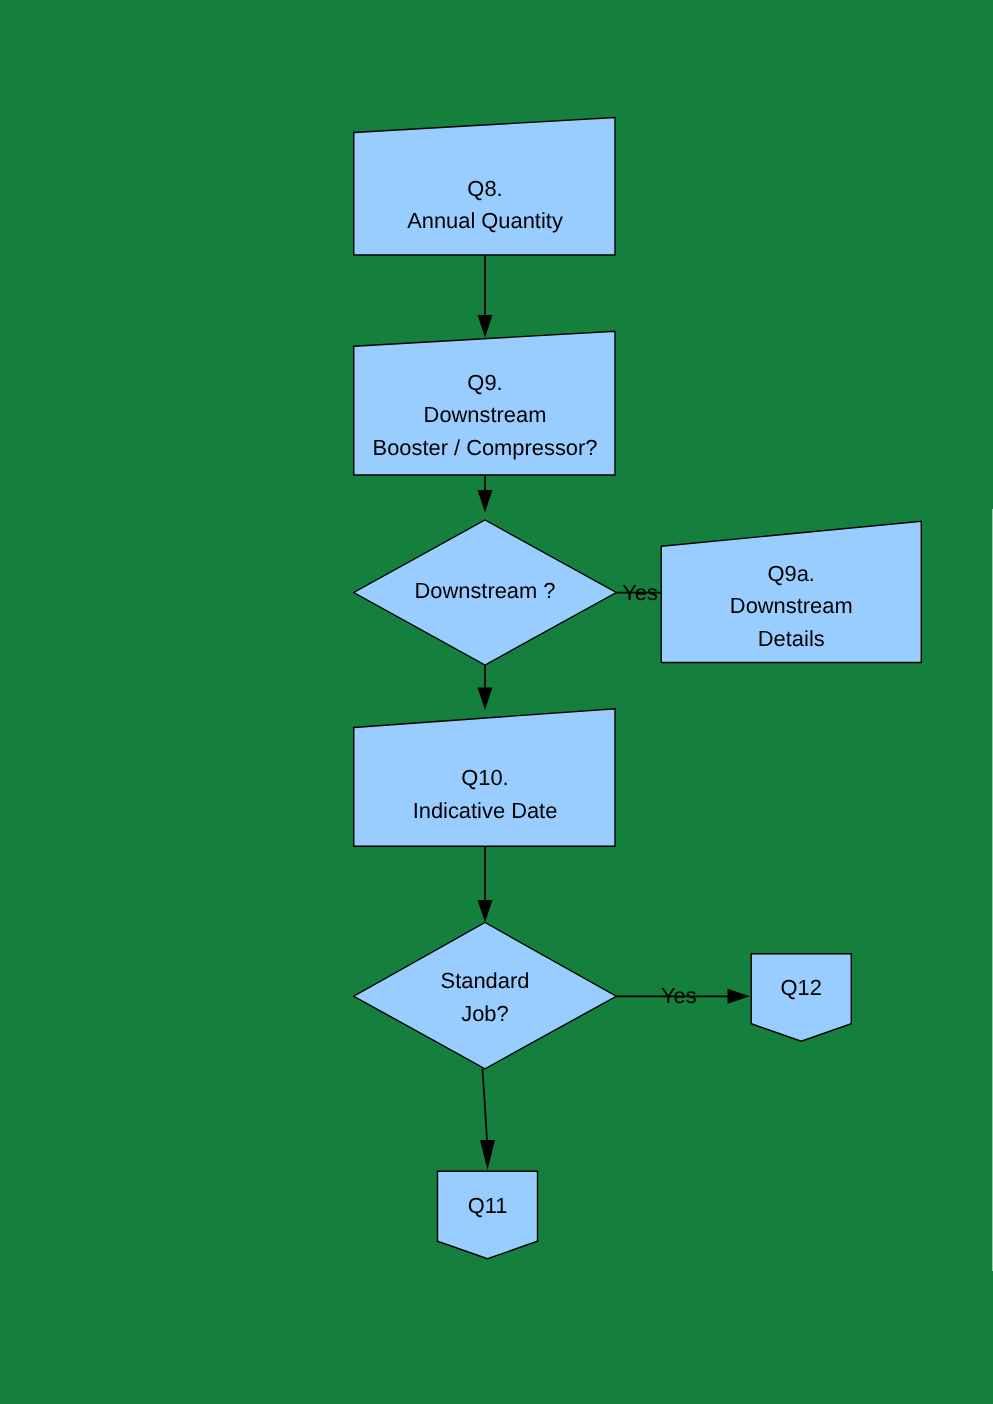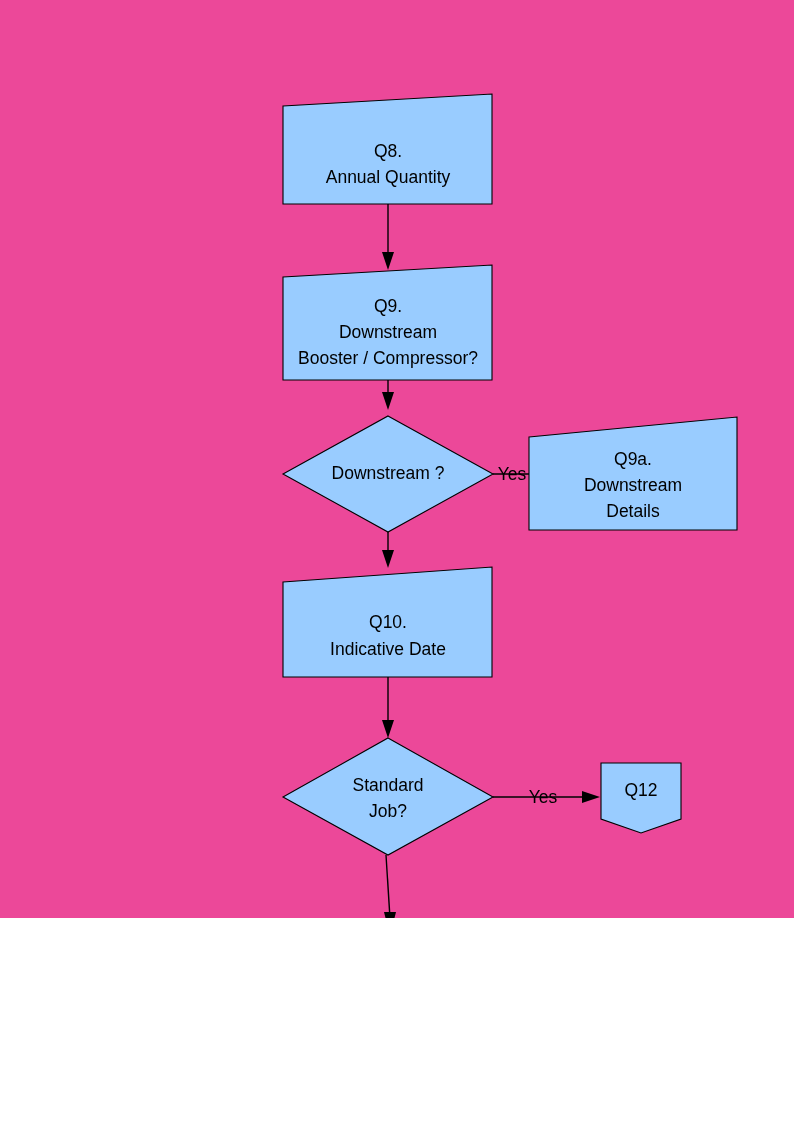--- a/index.html
+++ b/index.html
@@ -7,22 +7,22 @@
     margin: 0;
     padding: 0;
     background: #ffffff;
   }
   body {
     font-family: "Liberation Sans", sans-serif;
   }
   #canvas {
     position: relative;
     width: 794px;
-    height: 918px;
-    background: #ec4899;
+    height: 1123px;
+    background: #15803d;
     overflow: hidden;
   }
   #diagram-svg {
     position: absolute;
     left: 0;
     top: 0;
     width: 794px;
     height: 1123px;
   }
   .shape-fill {

